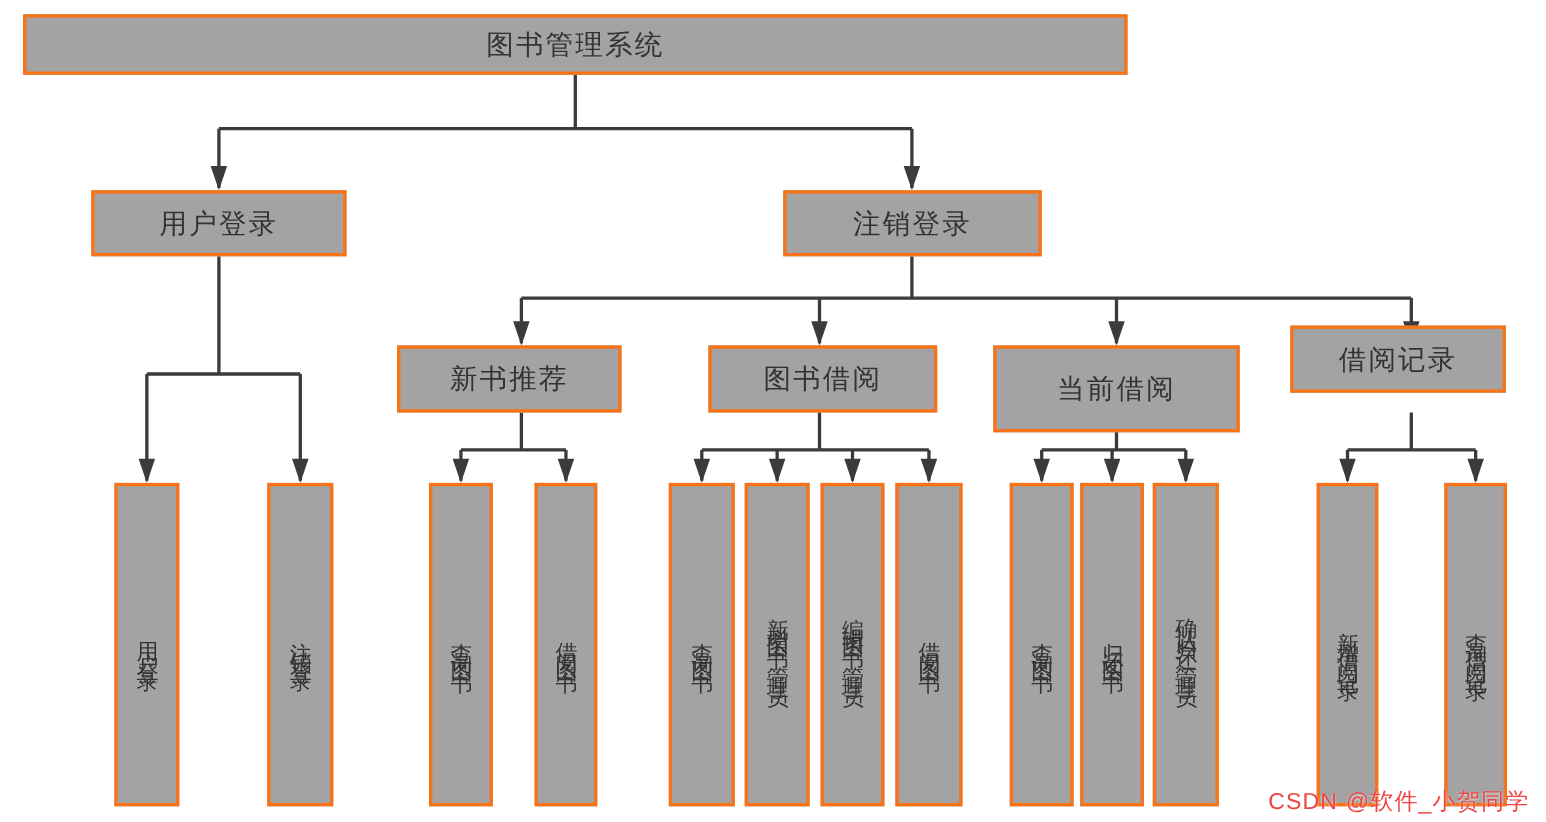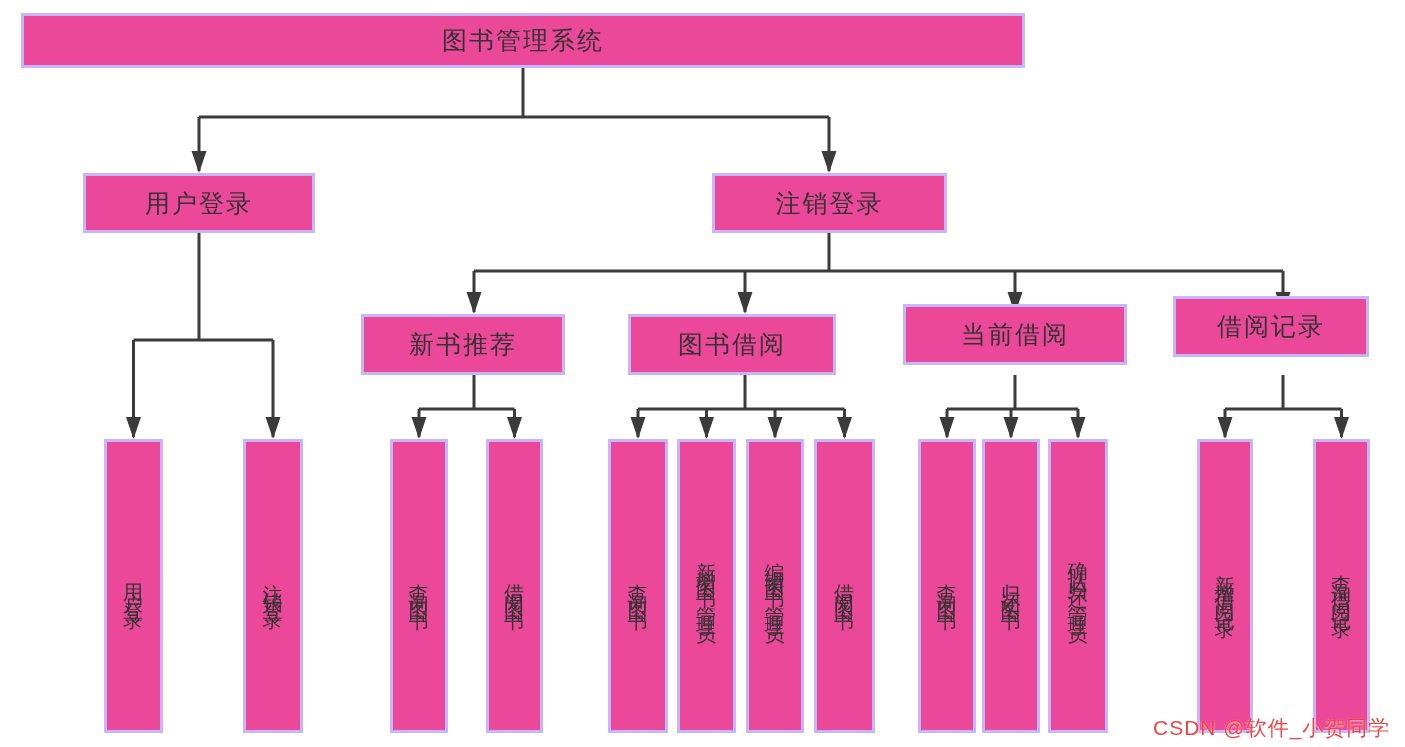--- a/index.html
+++ b/index.html
@@ -2,22 +2,22 @@
 <html><head>
 <meta charset="utf-8">
 <style>
   html,body{margin:0;padding:0;background:#ffffff;}
   .stage{
     position:relative;width:1405px;height:747px;background:#ffffff;
     font-family:"Liberation Sans","DejaVu Sans",sans-serif;overflow:hidden;
   }
   .connectors{position:absolute;left:0;top:0;width:1405px;height:747px;}
   .box{
-    position:absolute;box-sizing:border-box;background:#ec4899;
-    border:3px solid #c4b5fd;color:#333333;
+    position:absolute;box-sizing:border-box;background:#a3a3a3;
+    border:3px solid #f97316;color:#333333;
     display:flex;align-items:center;justify-content:center;
     text-align:center;
   }
   .hbox{font-size:25px;letter-spacing:2px;white-space:nowrap;}
   .vbox{
     writing-mode:vertical-rl;text-orientation:mixed;
     font-size:20px;letter-spacing:9px;line-height:1;
   }
   .watermark{
     position:absolute;left:1153px;top:714px;z-index:6;
@@ -77,24 +77,24 @@
   <div class="box hbox" style="left:83px;top:173px;width:232px;height:60px">
     <span>用户登录</span>
   </div>
   <div class="box hbox" style="left:712px;top:173px;width:235px;height:60px">
     <span>注销登录</span>
   </div>
 
   <div class="box hbox" style="left:361px;top:314px;width:204px;height:61px">
     <span>新书推荐</span>
   </div>
-  <div class="box hbox" style="left:628px;top:314px;width:208px;height:61px">
+  <div class="box hbox" style="left:644px;top:314px;width:208px;height:61px">
     <span>图书借阅</span>
   </div>
-  <div class="box hbox" style="left:903px;top:304px;width:224px;height:61px">
+  <div class="box hbox" style="left:903px;top:314px;width:224px;height:79px">
     <span>当前借阅</span>
   </div>
   <div class="box hbox" style="left:1173px;top:296px;width:196px;height:61px">
     <span>借阅记录</span>
   </div>
 
   <div class="box vbox" style="left:104px;top:439px;width:59px;height:294px">
     <span>用户登录</span>
   </div>
   <div class="box vbox" style="left:243px;top:439px;width:60px;height:294px">

